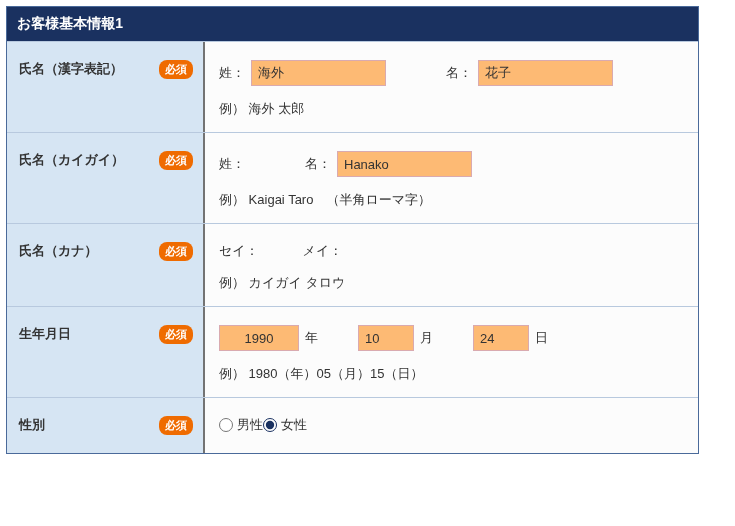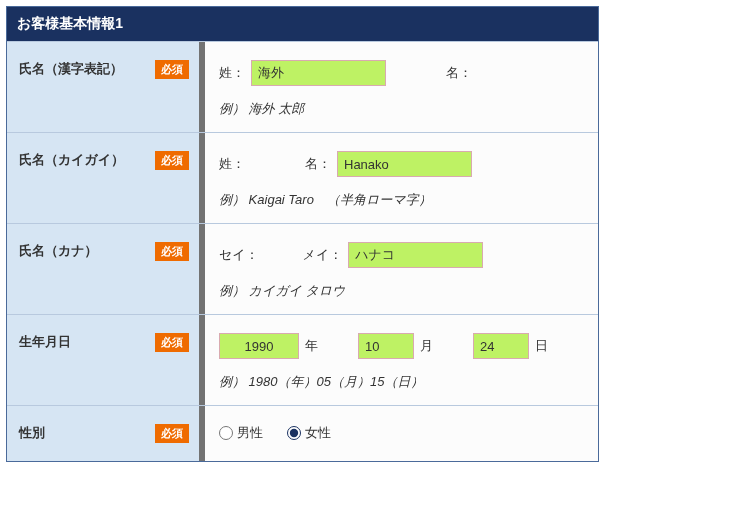--- a/index.html
+++ b/index.html
@@ -4,21 +4,21 @@
 <style>
   * { box-sizing: border-box; margin: 0; padding: 0; }
   body {
     font-family: "Meiryo", "Hiragino Kaku Gothic Pro", sans-serif;
     font-size: 13px;
     color: #333;
     background: #fff;
     padding: 6px;
   }
   .panel {
-    width: 593px;
+    width: 693px;
     border: 1px solid #4a6a9a;
   }
   .panel-header {
     background: #1a3160;
     color: #fff;
     font-weight: bold;
     font-size: 14px;
     padding: 8px 10px;
   }
   .row {
@@ -26,88 +26,88 @@
     border-top: 1px solid #b8c9de;
   }
   .row:first-of-type { border-top: none; }
   .label-cell {
     width: 198px;
     background: #d6e5f3;
     padding: 18px 10px 18px 12px;
     display: flex;
     justify-content: space-between;
     align-items: flex-start;
-    border-right: 6px solid #737373;
+    border-right: 2px solid #737373;
   }
   .label-text {
     font-weight: bold;
     color: #333;
   }
   .req-badge {
     display: inline-block;
     background: #ef6b00;
     color: #fff;
     font-size: 11px;
     font-weight: bold;
     padding: 2px 6px;
-    border-radius: 0;
+    border-radius: 8px;
     flex-shrink: 0;
   }
   .value-cell {
     flex: 1;
     background: #fcfcfc;
     padding: 18px 14px 14px 14px;
   }
   .field-line {
     display: flex;
     align-items: center;
     gap: 6px;
     flex-wrap: wrap;
   }
   .sub-label { color: #333; }
   .text-input {
-    background: #bef264;
+    background: #fdba74;
     border: 1px solid #d9aab0;
     padding: 4px 6px;
     font-size: 13px;
     font-family: inherit;
     color: #333;
     height: 26px;
   }
   .w-name { width: 135px; }
   .w-year { width: 80px; text-align: center; }
   .w-md   { width: 56px; }
   .example {
     margin-top: 14px;
     color: #333;
-    font-style: italic;
   }
   .gap-name { width: 48px; display:inline-block; }
   .gap-md { width: 28px; display:inline-block; }
-  .radio-line { display: flex; align-items: center; gap: 24px; }
+  .radio-line { display: flex; align-items: center; gap: 0; }
   .radio-line label { display: inline-flex; align-items: center; gap: 4px; cursor: pointer; }
   input[type="radio"] { accent-color: #1a3160; width:14px; height:14px; }
 </style>
 </head>
 <body>
 
 <div class="panel">
   <div class="panel-header">お客様基本情報1</div>
 
   <div class="row">
     <div class="label-cell">
       <span class="label-text">氏名（漢字表記）</span>
       <span class="req-badge">必須</span>
     </div>
     <div class="value-cell">
       <div class="field-line">
         <span class="sub-label">姓：</span>
         <input class="text-input w-name" value="海外" style="">
         <span class="gap-name"></span>
         <span class="sub-label">名：</span>
+        <input class="text-input w-name" value="花子" style="">
       </div>
       <div class="example">例）  海外  太郎</div>
     </div>
   </div>
 
   <div class="row">
     <div class="label-cell">
       <span class="label-text">氏名（カイガイ）</span>
       <span class="req-badge">必須</span>
     </div>
@@ -125,21 +125,20 @@
   <div class="row">
     <div class="label-cell">
       <span class="label-text">氏名（カナ）</span>
       <span class="req-badge">必須</span>
     </div>
     <div class="value-cell">
       <div class="field-line">
         <span class="sub-label">セイ：</span>
         <span class="gap-name" style="width:32px"></span>
         <span class="sub-label">メイ：</span>
-        <input class="text-input w-name" value="ハナコ" style="">
       </div>
       <div class="example">例）  カイガイ   タロウ</div>
     </div>
   </div>
 
   <div class="row">
     <div class="label-cell">
       <span class="label-text">生年月日</span>
       <span class="req-badge">必須</span>
     </div>

